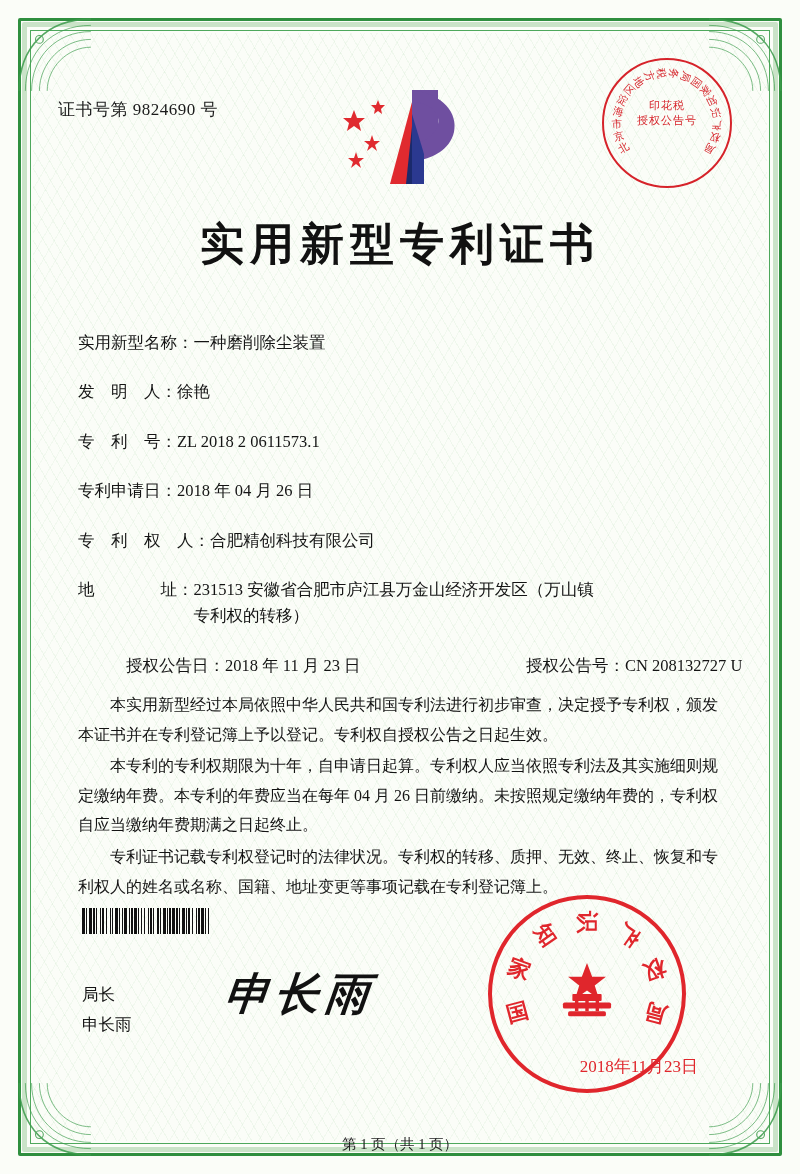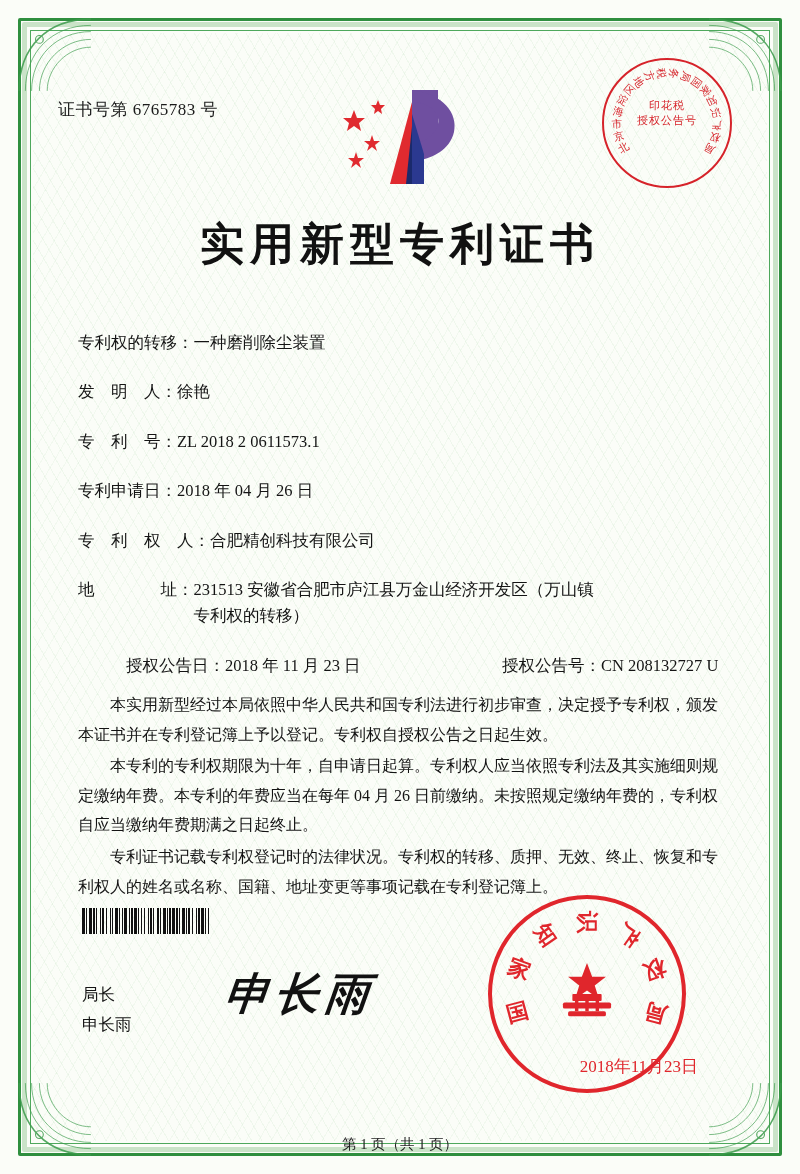--- a/index.html
+++ b/index.html
@@ -163,21 +163,21 @@
   .addr-line2 {
     display: block;
     padding-left: 0;
   }
   .two-col {
     position: relative;
     margin-left: 48px;
   }
   .two-col .right {
     position: absolute;
-    left: 376px;
+    left: 400px;
     top: 0;
     font-family: Liberation Serif, serif;
   }
 
   
   .paras {
     position: absolute;
     left: 38px;
     right: 42px;
     top: 650px;
@@ -318,21 +318,21 @@
     <path d="M4 96 C4 40 40 4 96 4" fill="none" stroke="currentColor" stroke-width="2"></path>
     <path d="M12 96 C12 46 46 12 96 12" fill="none" stroke="currentColor" stroke-width="1"></path>
     <path d="M20 96 C20 52 52 20 96 20" fill="none" stroke="currentColor" stroke-width="1"></path>
     <path d="M30 96 C30 60 60 30 96 30" fill="none" stroke="currentColor" stroke-width="1"></path>
     <circle cx="30" cy="30" r="5" fill="none" stroke="currentColor" stroke-width="1.4"></circle>
     <path d="M40 96 C40 66 66 40 96 40" fill="none" stroke="currentColor" stroke-width="1"></path>
   </svg>
 
   <div class="content">
 
-    <div class="cert-no">证书号第 6765783 号</div>
+    <div class="cert-no">证书号第 9824690 号</div>
 
     <svg class="logo" viewBox="0 0 160 120">
       <polygon points="92,10 118,10 118,60 104,74 92,60" fill="#6f4fa0"></polygon>
       <path d="M92,10 C124,14 138,34 134,52 C130,70 112,78 100,80 L100,62 C112,58 120,48 118,38 C116,28 104,22 92,22 Z" fill="#6f4fa0"></path>
       <polygon points="92,22 92,104 70,104" fill="#e02a2f"></polygon>
       <polygon points="92,34 92,104 104,104 104,74" fill="#2b3990"></polygon>
       <polygon points="86,104 92,104 92,46" fill="#1a2a6c"></polygon>
       <g fill="#e02a2f">
         <polygon points="34,30 37,38 45,38 39,43 41,51 34,46 27,51 29,43 23,38 31,38"></polygon>
         <polygon points="52,55 54,61 60,61 55,65 57,71 52,67 47,71 49,65 44,61 50,61"></polygon>
@@ -366,21 +366,21 @@
         <div>印花税</div>
         <div>授权公告号</div>
       </div>
     </div>
 
     <div class="title">实用新型专利证书</div>
 
     <div class="fields">
 
       <div class="field-row">
-        <span class="field-label">专利权的转移：</span><span class="field-value">一种磨削除尘装置</span>
+        <span class="field-label">实用新型名称：</span><span class="field-value">一种磨削除尘装置</span>
       </div>
 
       <div class="field-row">
         <span class="field-label">发　明　人：</span><span class="field-value">徐艳</span>
       </div>
 
       <div class="field-row">
         <span class="field-label">专　利　号：</span><span class="field-value">ZL 2018 2 0611573.1</span>
       </div>
 

